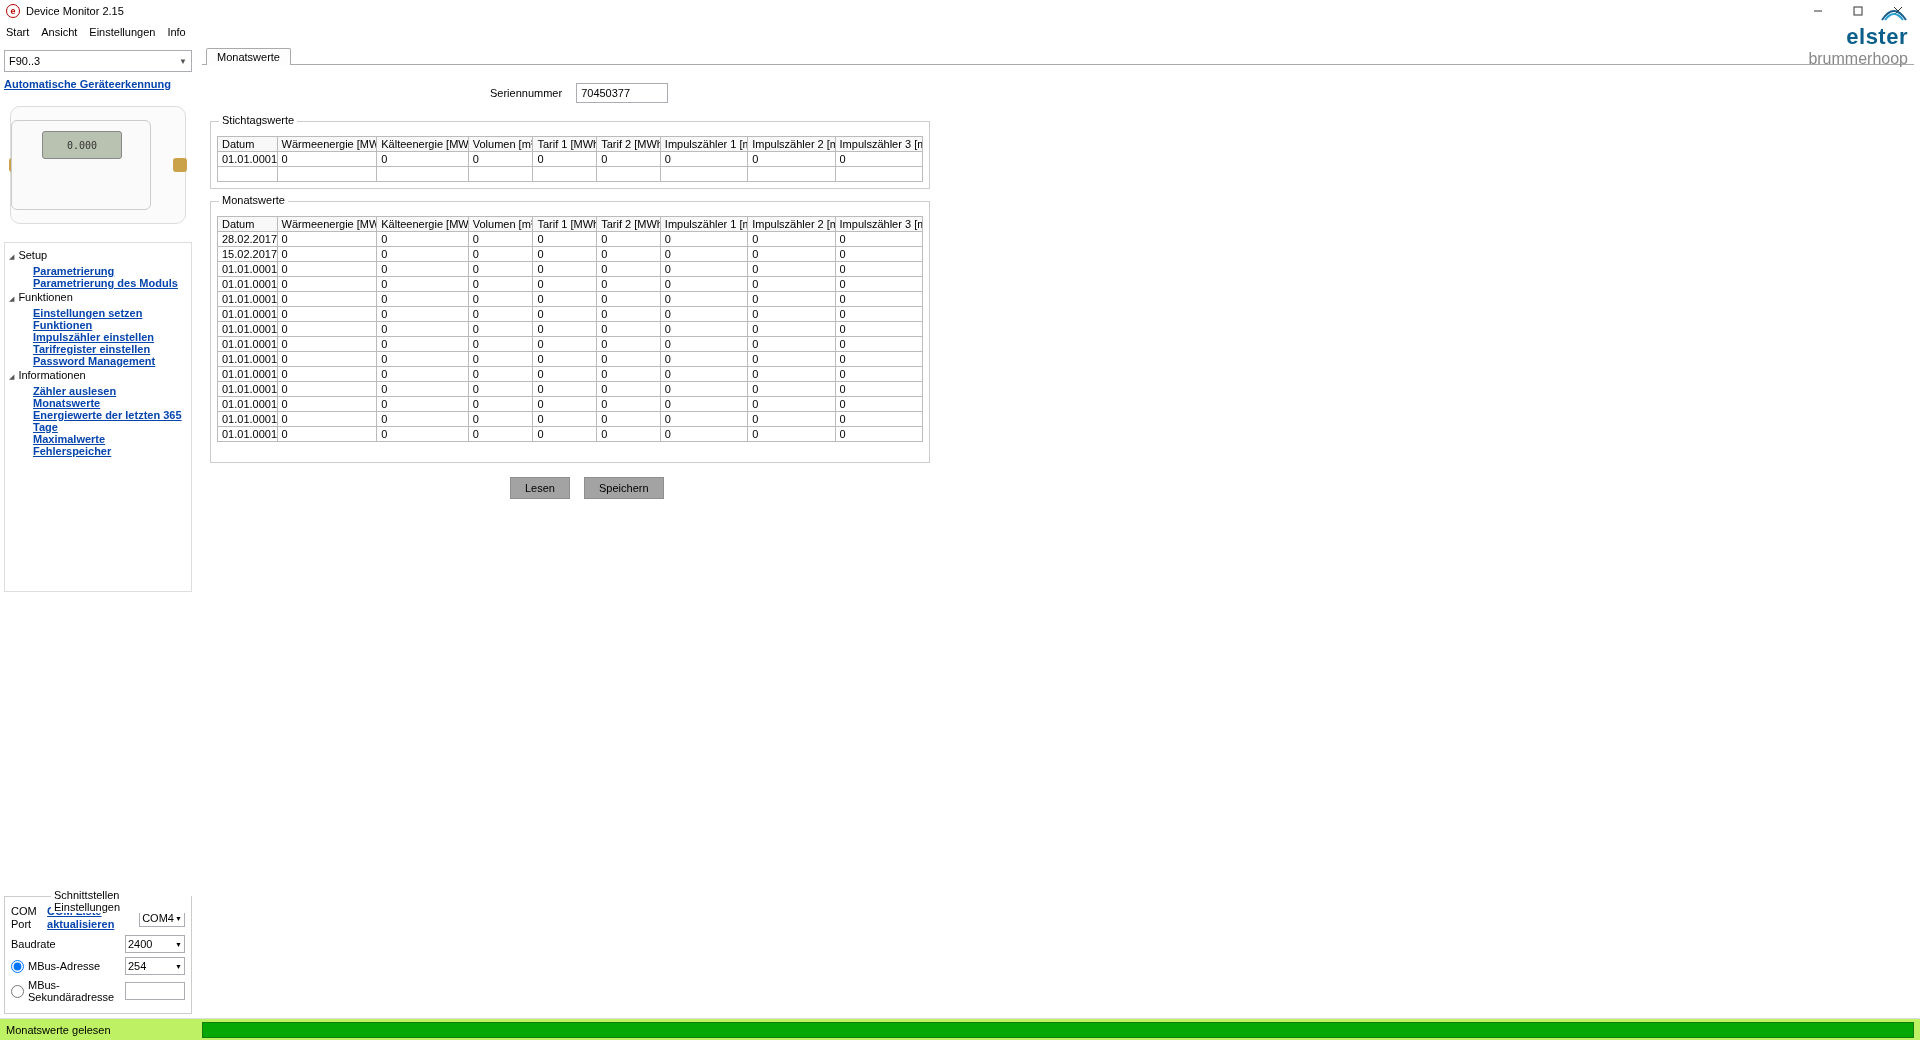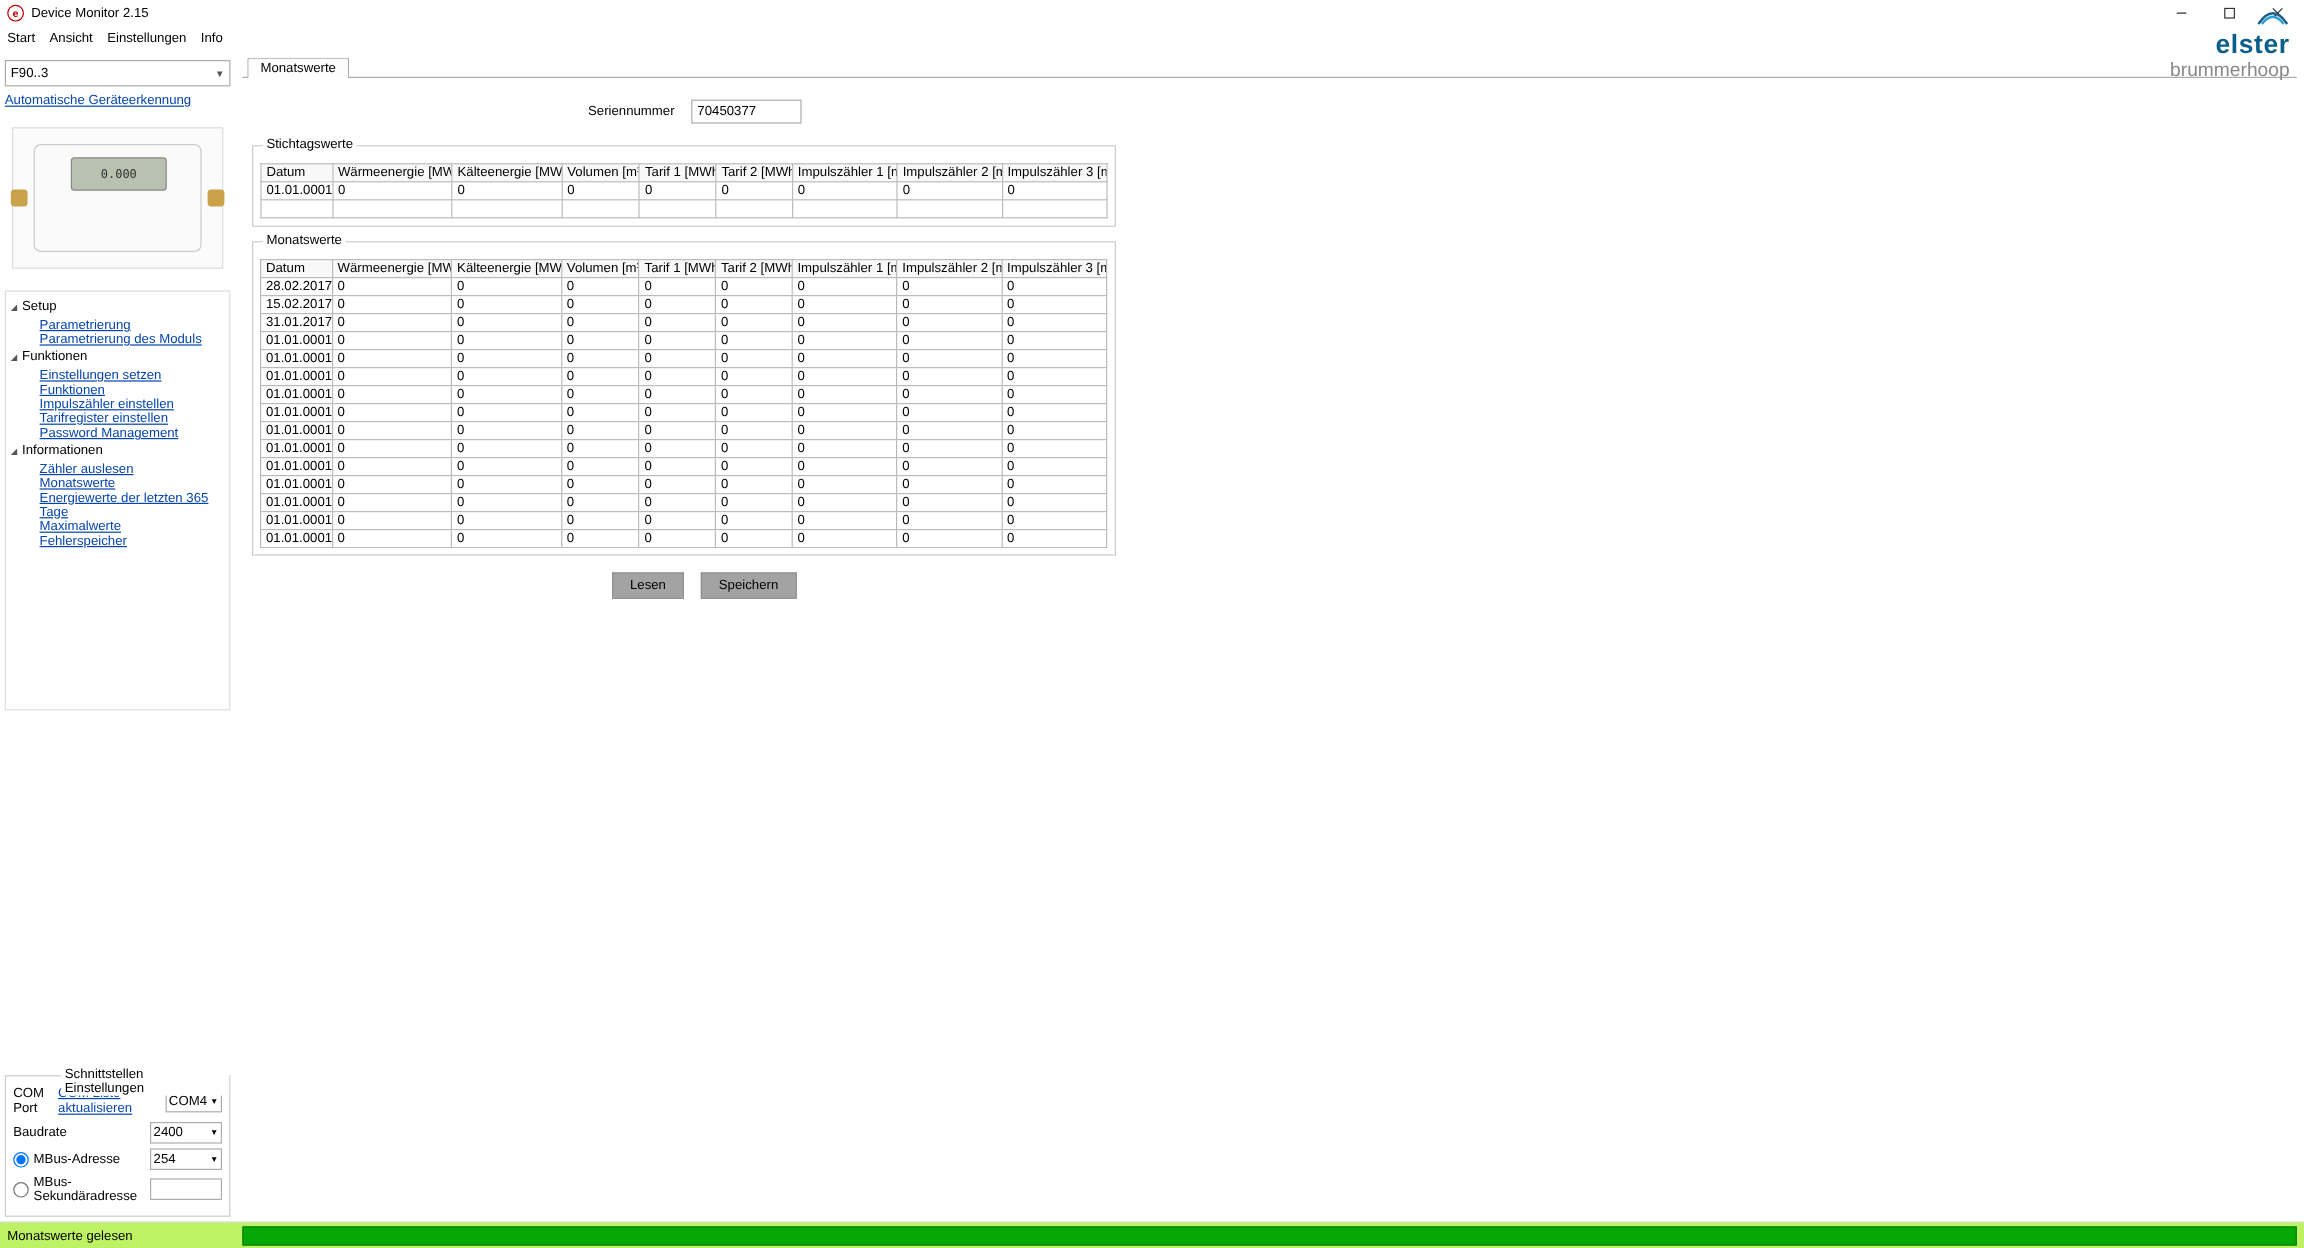--- a/index.html
+++ b/index.html
@@ -50,25 +50,25 @@
 .dropdown {
   height: 22px;
   border: 1px solid #abadb3;
   background: #fff;
   display: flex;
   align-items: center;
   justify-content: space-between;
   padding: 0 4px;
 }
 .dropdown .chev { font-size: 8px; color: #555; }
-.link { color: #0645ad; text-decoration: underline; cursor: pointer; }
+.link { color: #0645ad; text-decoration: underline; cursor: pointer; font-weight: bold; }
 .device-img-box {
   width: 176px; height: 118px; align-self: center;
-  background: #fbfbfb; border: 1px solid #ddd; border-radius: 0;
-  display: flex; align-items: center; justify-content: center; position: relative;
+  background: #fbfbfb; border: 1px solid #ddd; border-radius: 10px;
+  display: flex; align-items: center; position: relative;
   margin-top: 10px; margin-bottom: 12px;
 }
 .device-img-box .body { width: 140px; height: 90px; background: #fafafa; border: 1px solid #ccc; border-radius: 6px; position: relative; }
 .device-img-box .lcd { position: absolute; top: 10px; left: 30px; width: 80px; height: 28px; background: #b9c2b0; border: 1px solid #888; border-radius: 3px; display:flex; align-items:center; justify-content:center; font-family: monospace; font-size:10px; color:#333;}
 .device-img-box .connector { width: 14px; height: 14px; background:#c9a24a; border-radius:3px; position:absolute; top:50%; transform:translateY(-50%);}
 .device-img-box .conn-l { left:-2px;}
 .device-img-box .conn-r { right:-2px;}
 .tree { border: 1px solid #ddd; padding: 4px 2px; flex: 0 0 auto; height: 350px; overflow: auto; }
 .tree-node { line-height: 16px; }
 .tree-caret::before { content: "◢"; font-size: 7px; color: #555; margin: 0 4px 0 2px; }
@@ -346,31 +346,20 @@
                   <td>0</td>
                   <td>0</td>
                   <td>0</td>
                   <td>0</td>
                   <td>0</td>
                   <td>0</td>
                   <td>0</td>
                   <td>0</td>
                 </tr>
                 <tr>
-                  <td>31.01.2017</td>
-                  <td>0</td>
-                  <td>0</td>
-                  <td>0</td>
-                  <td>0</td>
-                  <td>0</td>
-                  <td>0</td>
-                  <td>0</td>
-                  <td>0</td>
-                </tr>
-                <tr>
                   <td>01.01.0001</td>
                   <td>0</td>
                   <td>0</td>
                   <td>0</td>
                   <td>0</td>
                   <td>0</td>
                   <td>0</td>
                   <td>0</td>
                   <td>0</td>
                 </tr>

